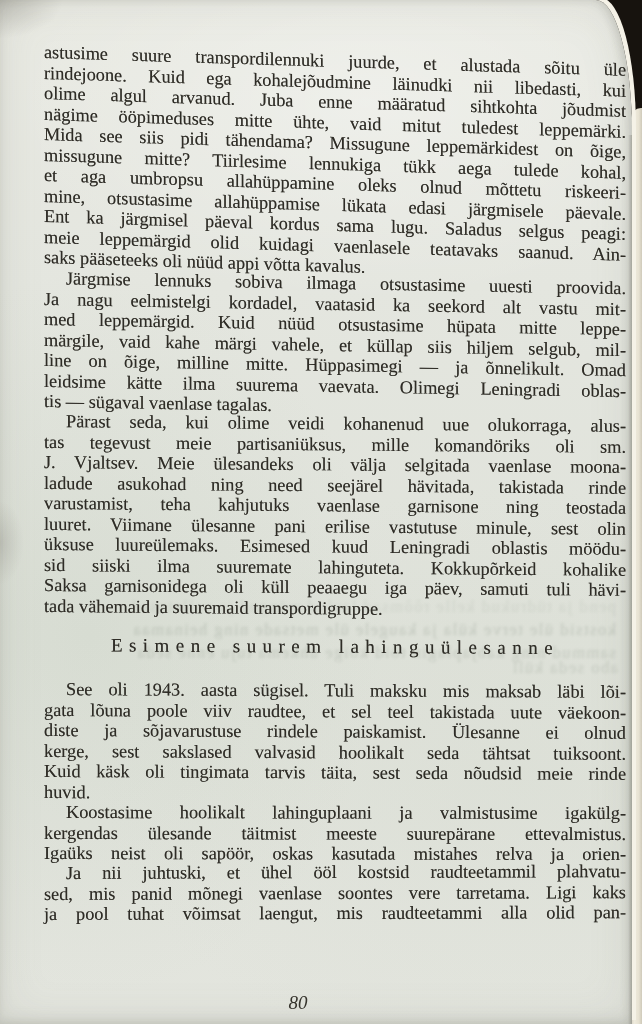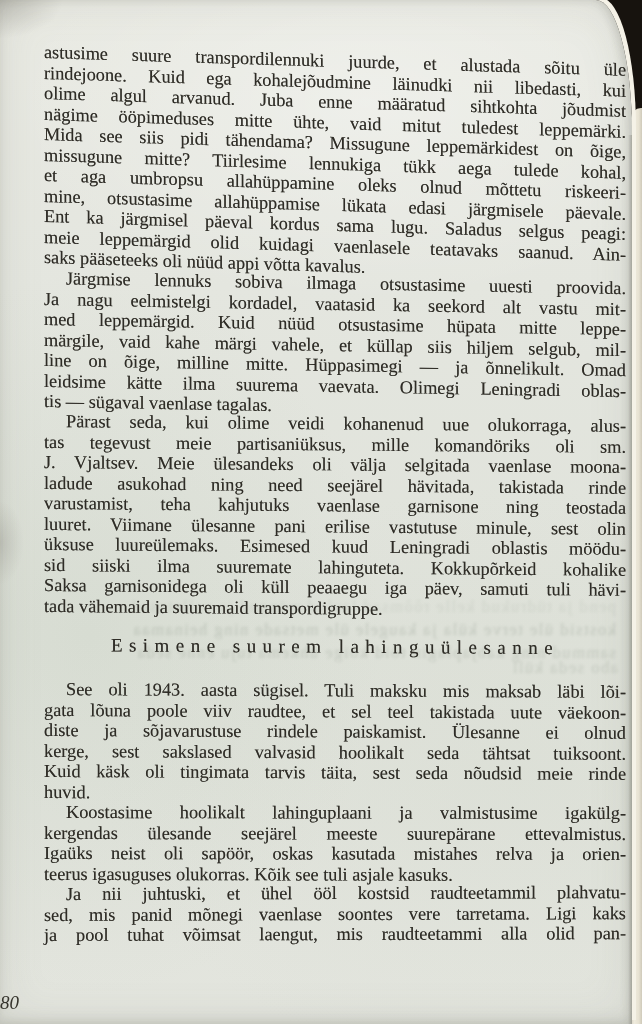--- a/index.html
+++ b/index.html
@@ -75,20 +75,21 @@
     margin: 19px 0 23px 0;
     font-size: 19px;
     font-weight: normal;
     letter-spacing: 0.34em;
     text-align: center;
     color: #2e2c26;
   }
   .page-number {
     position: absolute;
     left: 0; right: 36px; bottom: 10px;
+    text-align: center;
     font-style: italic;
     font-size: 19px;
     color: #36342d;
   }
   
   .bleed {
     position: absolute;
     left: 50px; right: 16px;
     font-size: 16.5px;
     color: #4f5e4e;
@@ -160,23 +161,22 @@
           <div class="para skew-d indent">
             <div class="line">See oli 1943. aasta sügisel. Tuli maksku mis maksab läbi lõi-</div>
             <div class="line">gata lõuna poole viiv raudtee, et sel teel takistada uute väekoon-</div>
             <div class="line">diste ja sõjavarustuse rindele paiskamist. Ülesanne ei olnud</div>
             <div class="line">kerge, sest sakslased valvasid hoolikalt seda tähtsat tuiksoont.</div>
             <div class="line">Kuid käsk oli tingimata tarvis täita, sest seda nõudsid meie rinde</div>
             <div class="line last">huvid.</div>
           </div>
           <div class="para skew-e indent">
             <div class="line">Koostasime hoolikalt lahinguplaani ja valmistusime igakülg-</div>
-            <div class="line">kergendas ülesande seejärel meeste suurepärane ettevalmistus.</div>
+            <div class="line">kergendas ülesande täitmist meeste suurepärane ettevalmistus.</div>
             <div class="line">Igaüks neist oli sapöör, oskas kasutada mistahes relva ja orien-</div>
-            <div class="line last">teerus igasuguses olukorras. Kõik see tuli asjale kasuks.</div>
           </div>
           <div class="para skew-f indent">
             <div class="line">Ja nii juhtuski, et ühel ööl kostsid raudteetammil plahvatu-</div>
             <div class="line">sed, mis panid mõnegi vaenlase soontes vere tarretama. Ligi kaks</div>
             <div class="line">ja pool tuhat võimsat laengut, mis raudteetammi alla olid pan-</div>
           </div>
         </div>
     </div>
 
     <div class="page-number">80</div>

